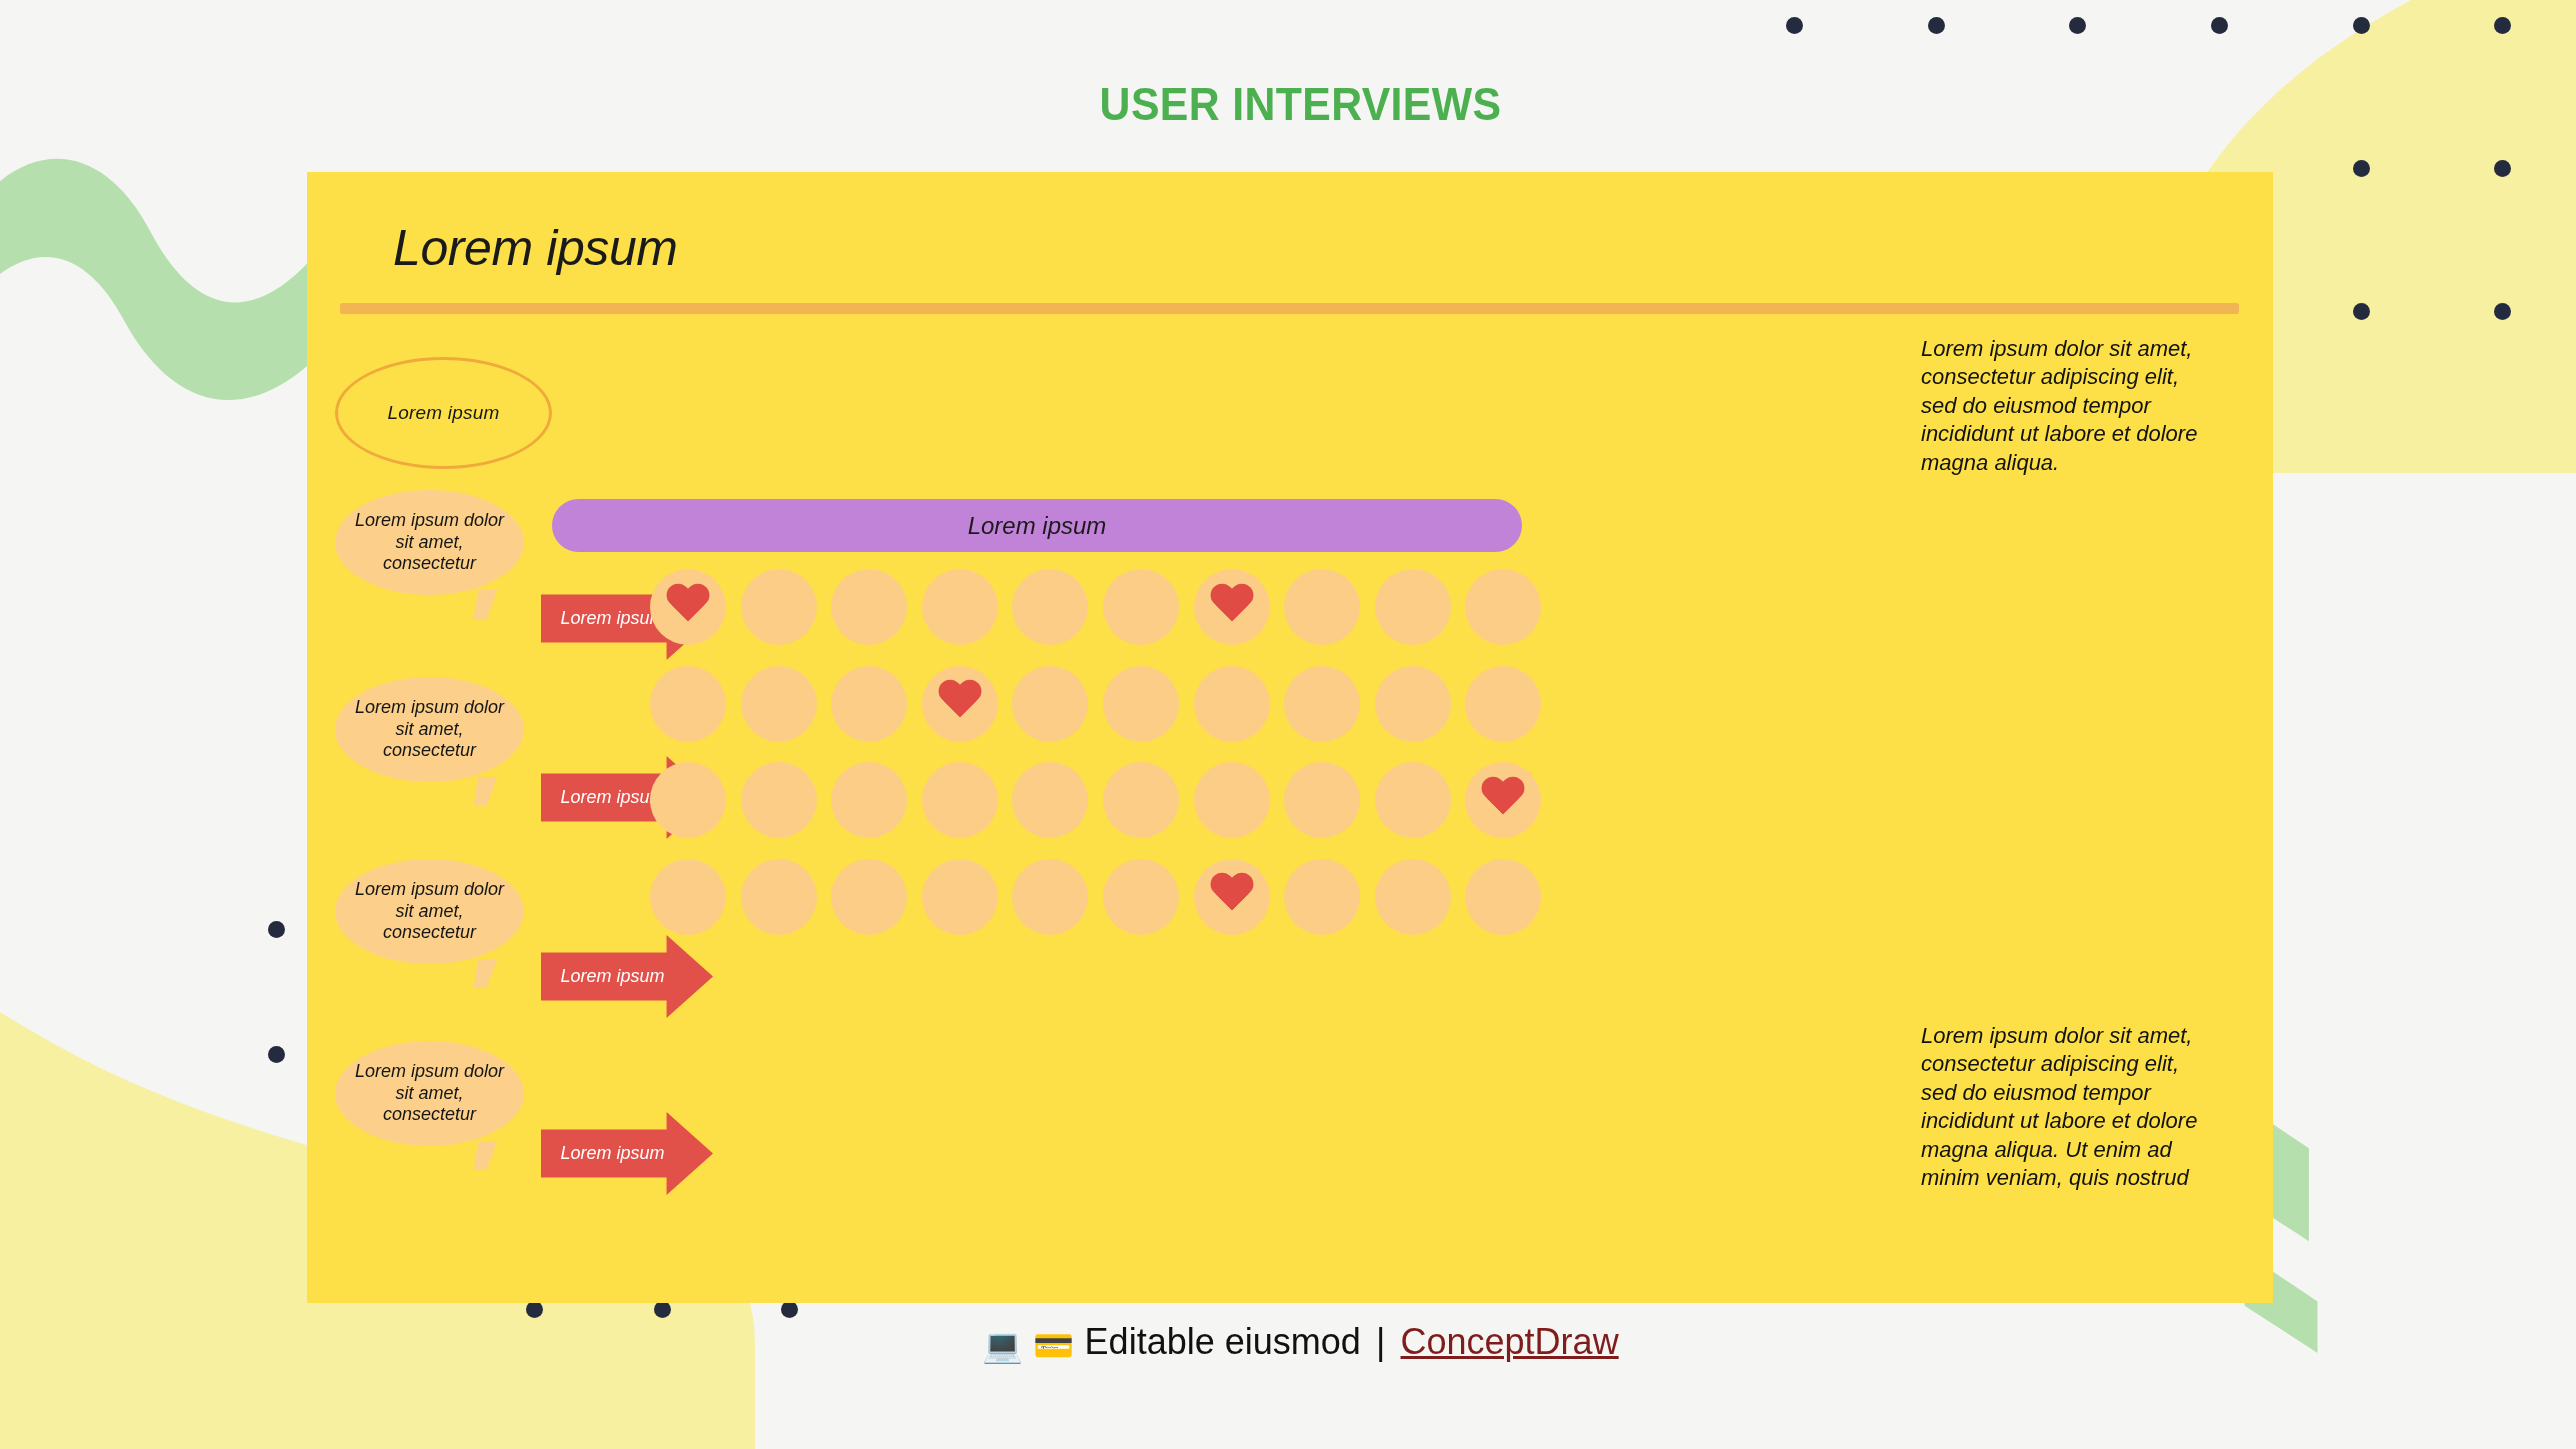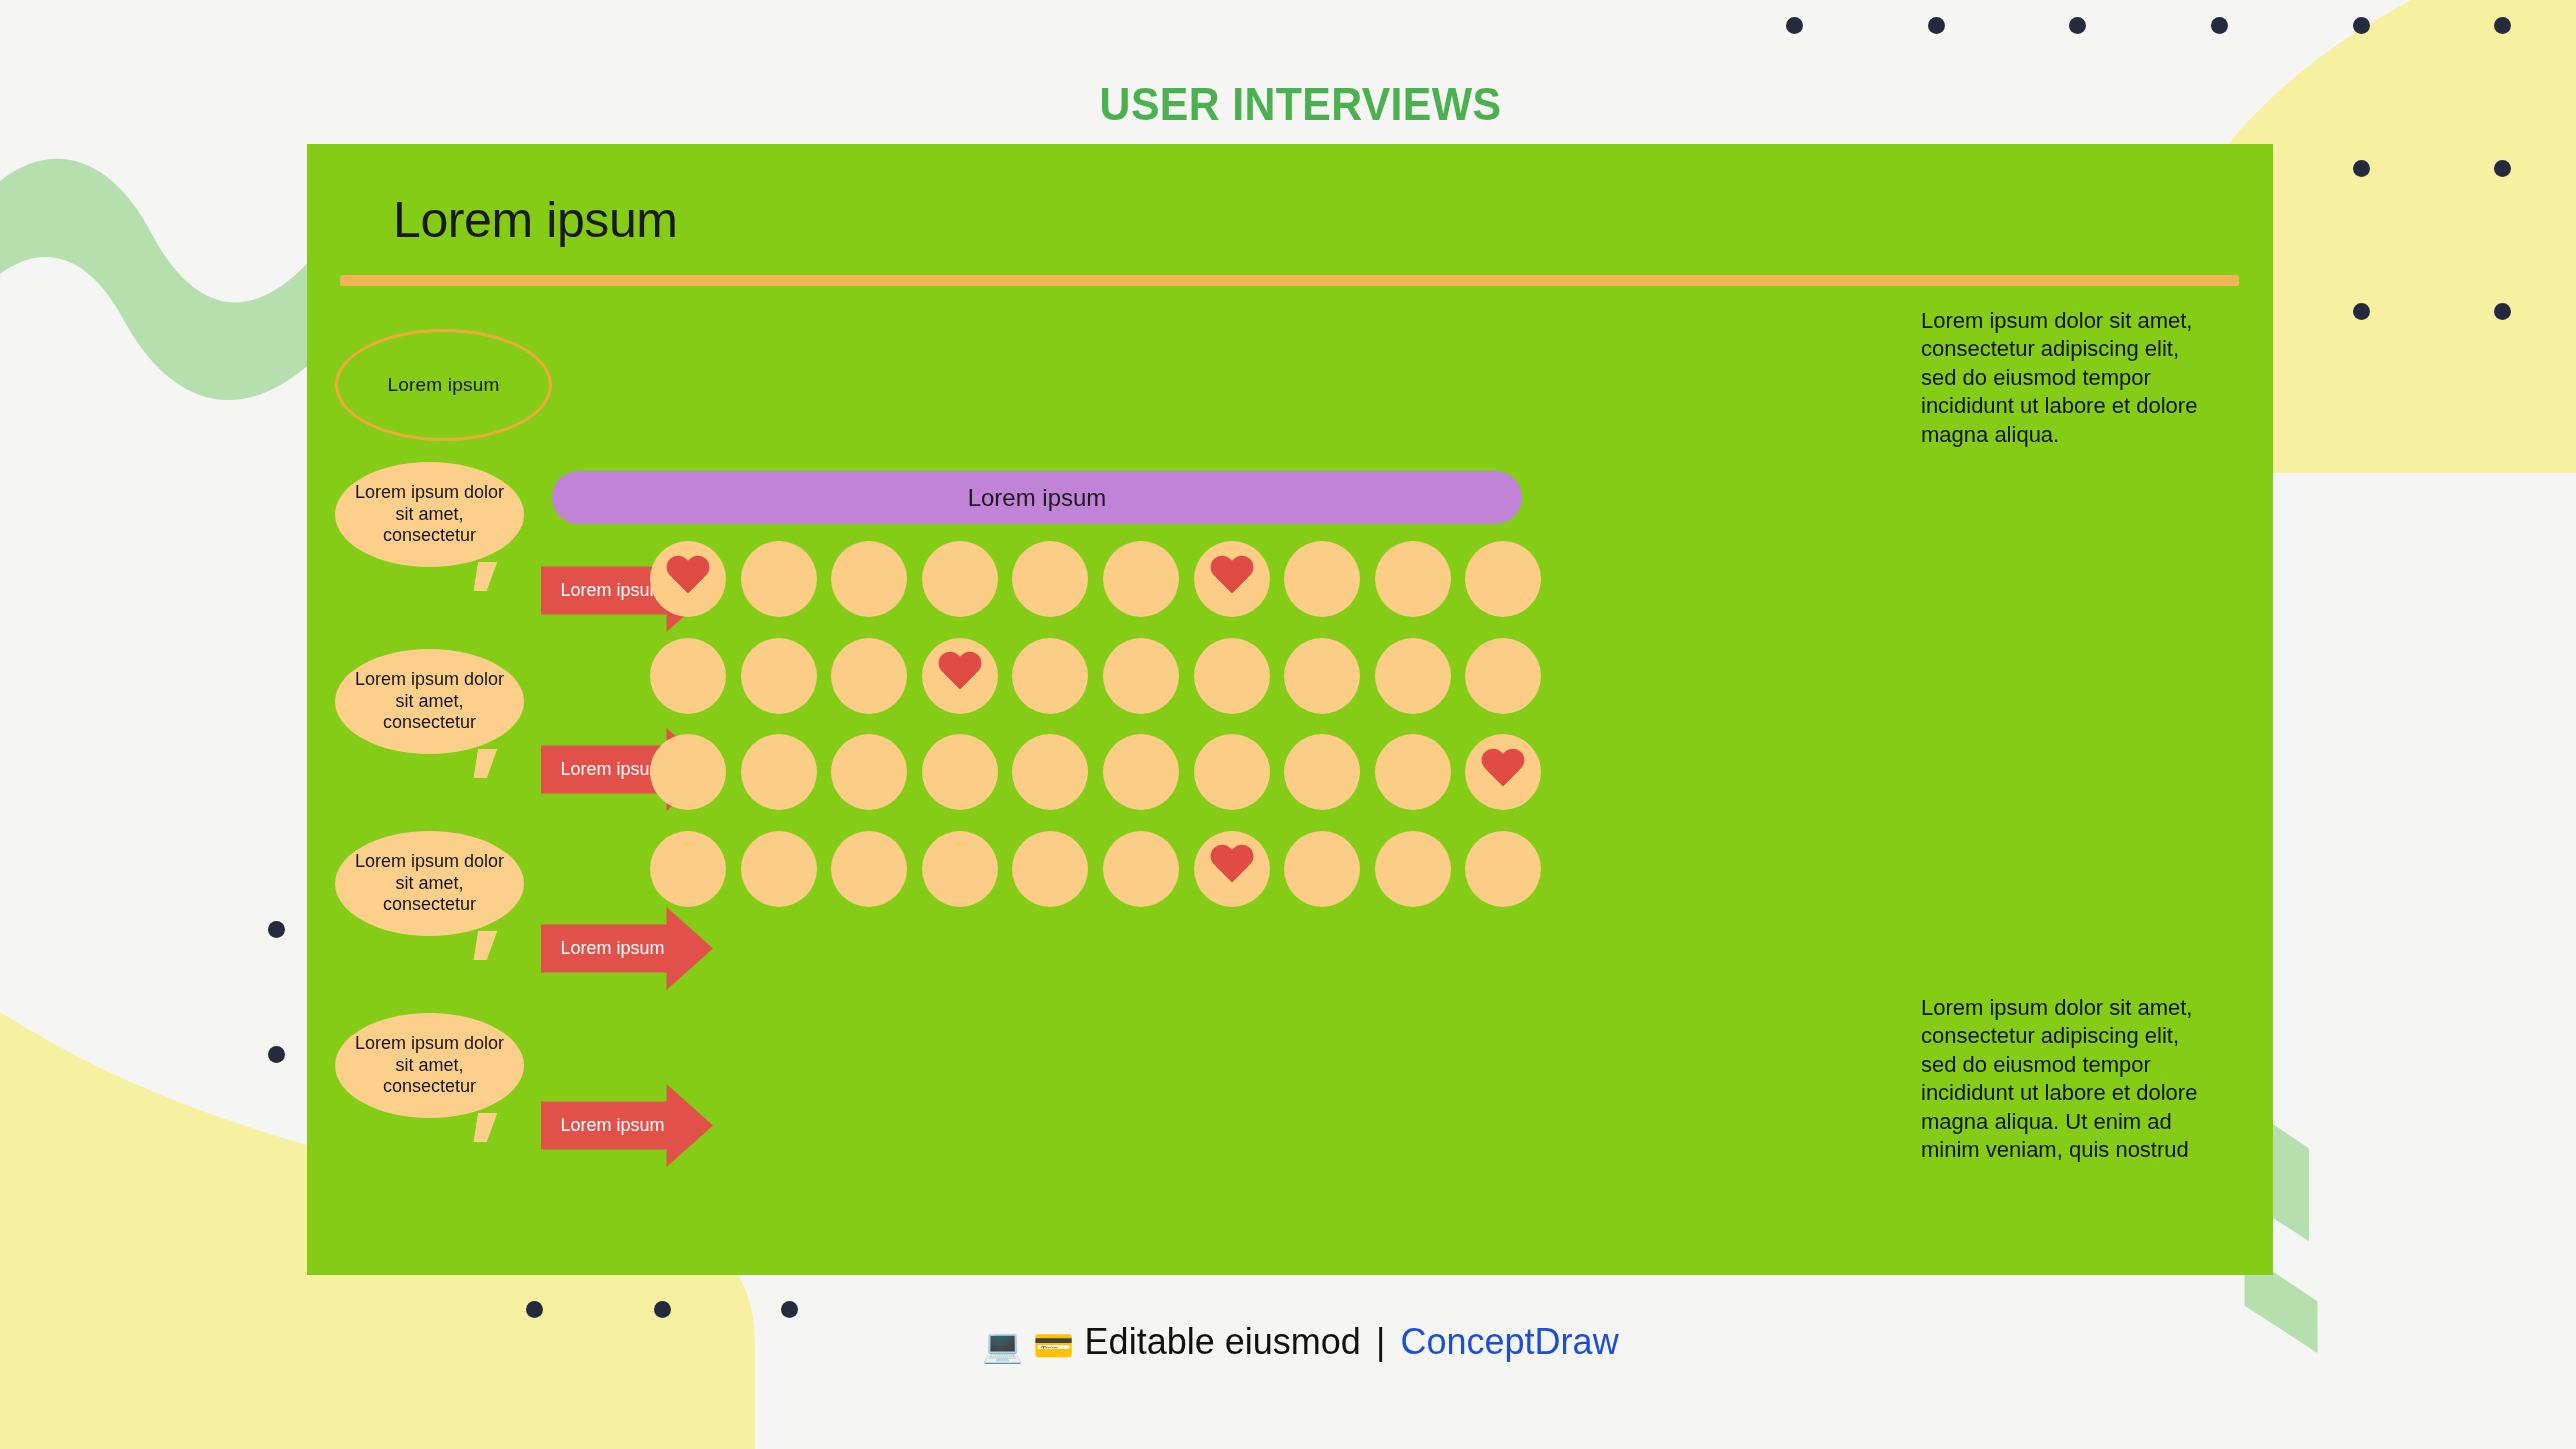--- a/index.html
+++ b/index.html
@@ -43,24 +43,25 @@
     letter-spacing: 0.4px;
     color: #4caf50;
     font-family: "Liberation Sans Narrow", "Liberation Sans", sans-serif;
     transform: scaleX(0.93);
   }
 
   
   #card {
     position: absolute;
     left: 307px;
-    top: 144px;
+    top: 172px;
     width: 1966px;
     height: 1131px;
-    background: #84cc16;
+    background: #fde047;
+    font-style: italic;
   }
 
   #card-heading {
     position: absolute;
     left: 86px;
     top: 47px;
     font-size: 50px;
     color: #1a1a1a;
     font-weight: normal;
     letter-spacing: -0.4px;
@@ -227,21 +228,22 @@
     position: absolute;
     left: 0; right: 0;
     top: 1321px;
     text-align: center;
     font-size: 36px;
     color: #111;
     white-space: nowrap;
   }
   #footer .emo { font-size: 33px; vertical-align: -2.6px; }
   #footer .link {
-    color: #1d4ed8;
+    color: #7f1d1d;
+    text-decoration: underline;
     text-decoration-thickness: 2.6px;
   }
   #footer .sep { padding: 0 5.2px; }
 </style>
 </head>
 <body>
 
 <div id="stage">
 
   <svg class="deco" id="yellow-blob-tr" viewBox="0 0 820 760" preserveAspectRatio="none">

